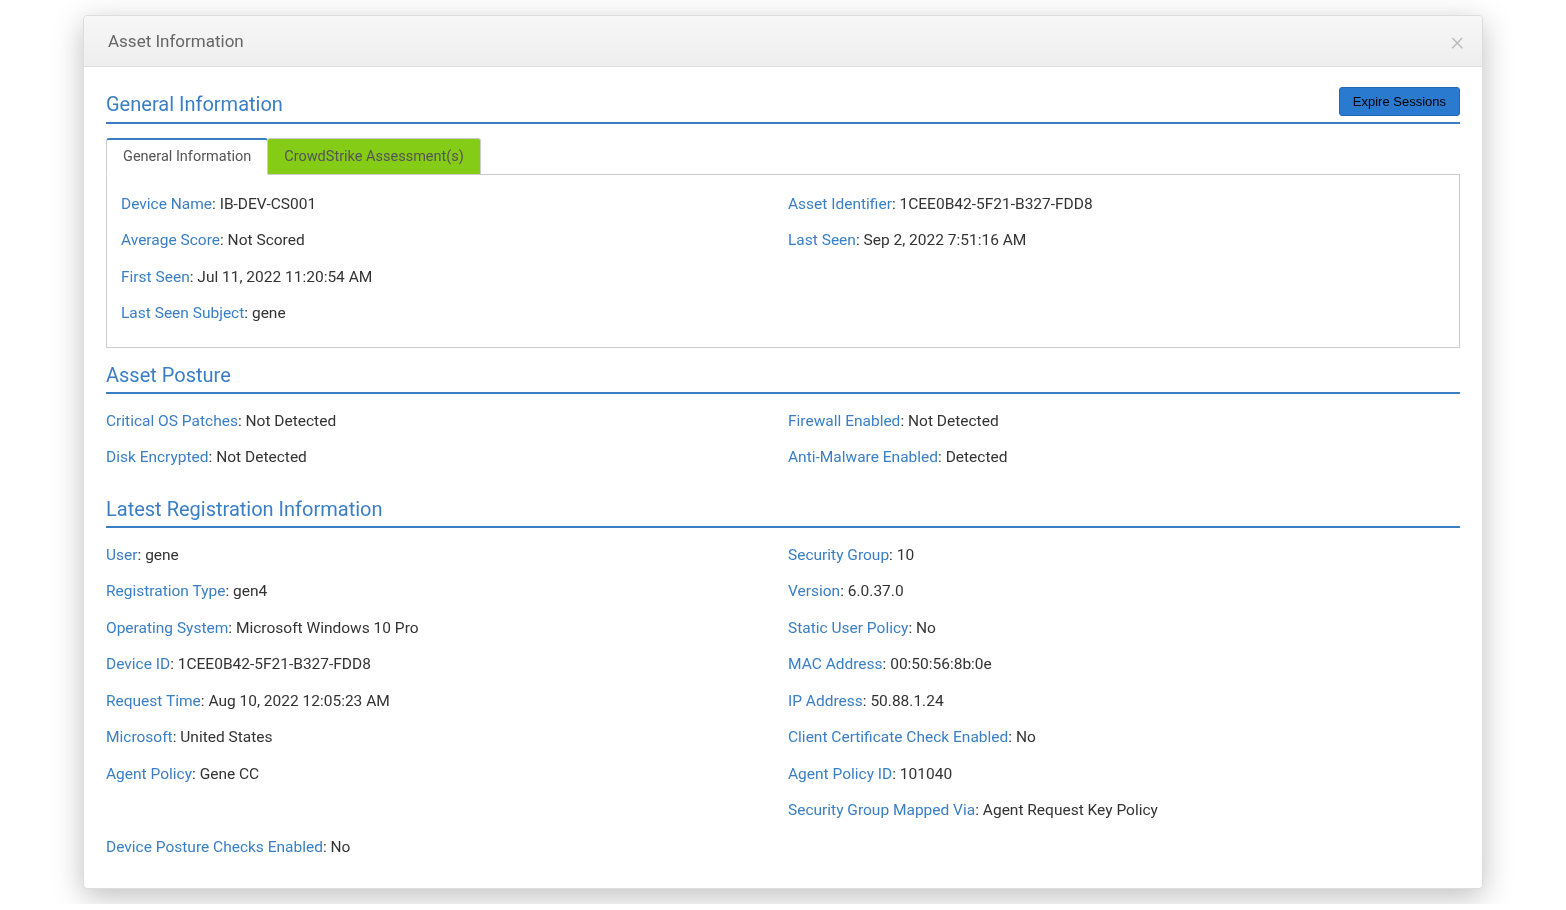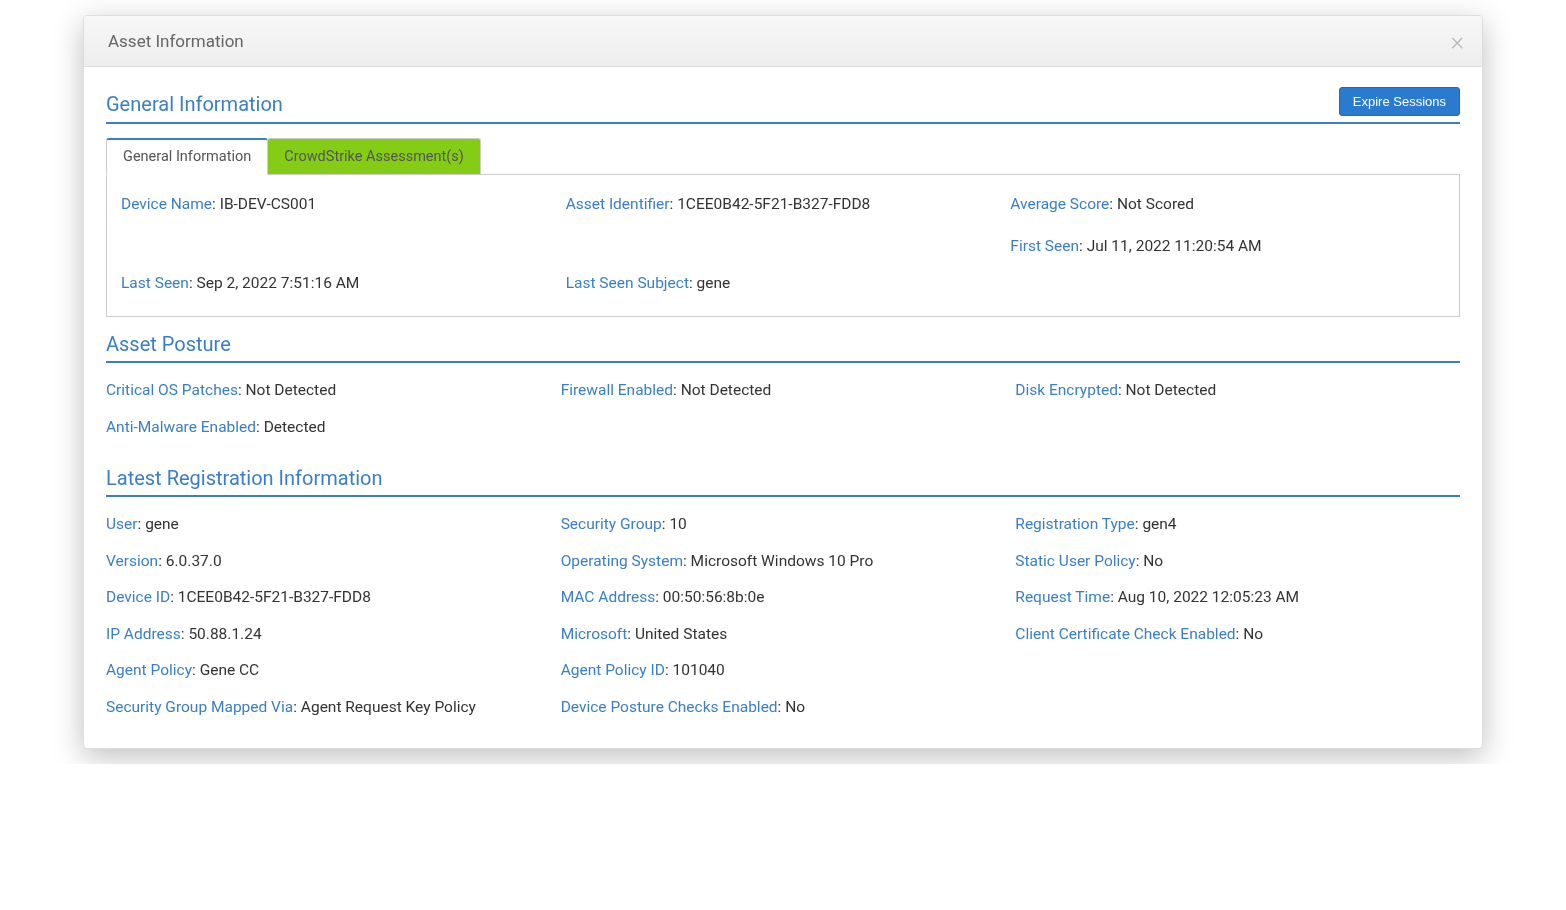--- a/index.html
+++ b/index.html
@@ -51,21 +51,21 @@
     padding-bottom: 6px;
     margin-bottom: 0;
   }
   .section-title {
     font-size: 20px;
     color: #3a7fc5;
     font-weight: 400;
   }
   .btn-primary {
     background: #2a7ad0;
-    color: #ffffff;
+    color: #000000;
     border: 1px solid #2568b5;
     border-radius: 3px;
     padding: 6px 13px;
     font-size: 13px;
     cursor: pointer;
   }
 
   .tabs {
     display: flex;
     margin-top: 14px;
@@ -93,21 +93,21 @@
   .tab-panel {
     border: 1px solid #ccc;
     padding: 18px 14px 22px 14px;
     position: relative;
     top: -1px;
     margin-bottom: 8px;
   }
 
   .grid3 {
     display: grid;
-    grid-template-columns: 1fr 1fr 1fr;
+    grid-template-columns: 1fr 1fr;
     column-gap: 10px;
     row-gap: 14px;
   }
   .field {
     font-size: 15.5px;
     line-height: 1.45;
   }
   .field-label {
     color: #3a7fc5;
   }
@@ -151,21 +151,21 @@
         </div>
 
         <div class="field">
           <span class="field-label">Asset Identifier</span><span class="field-sep">: </span><span class="field-value">1CEE0B42-5F21-B327-FDD8</span>
         </div>
 
         <div>
           <div class="field">
             <span class="field-label">Average Score</span><span class="field-sep">: </span><span class="field-value">Not Scored</span>
           </div>
-          <div class="field" style="margin-top:20px;">
+          <div class="field" style="margin-top:14px;">
             <span class="field-label">First Seen</span><span class="field-sep">: </span><span class="field-value">Jul 11, 2022 11:20:54 AM</span>
           </div>
         </div>
 
         <div class="field">
           <span class="field-label">Last Seen</span><span class="field-sep">: </span><span class="field-value">Sep 2, 2022 7:51:16 AM</span>
         </div>
 
         <div class="field">
           <span class="field-label">Last Seen Subject</span><span class="field-sep">: </span><span class="field-value">gene</span>

